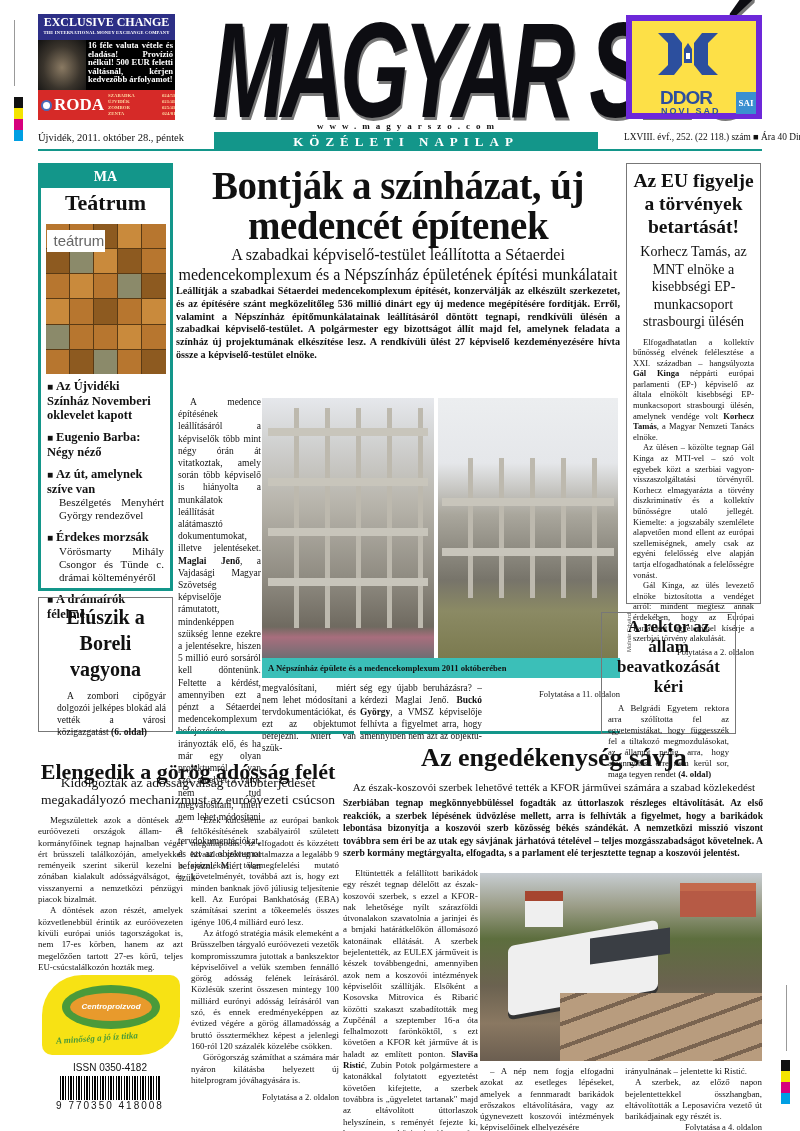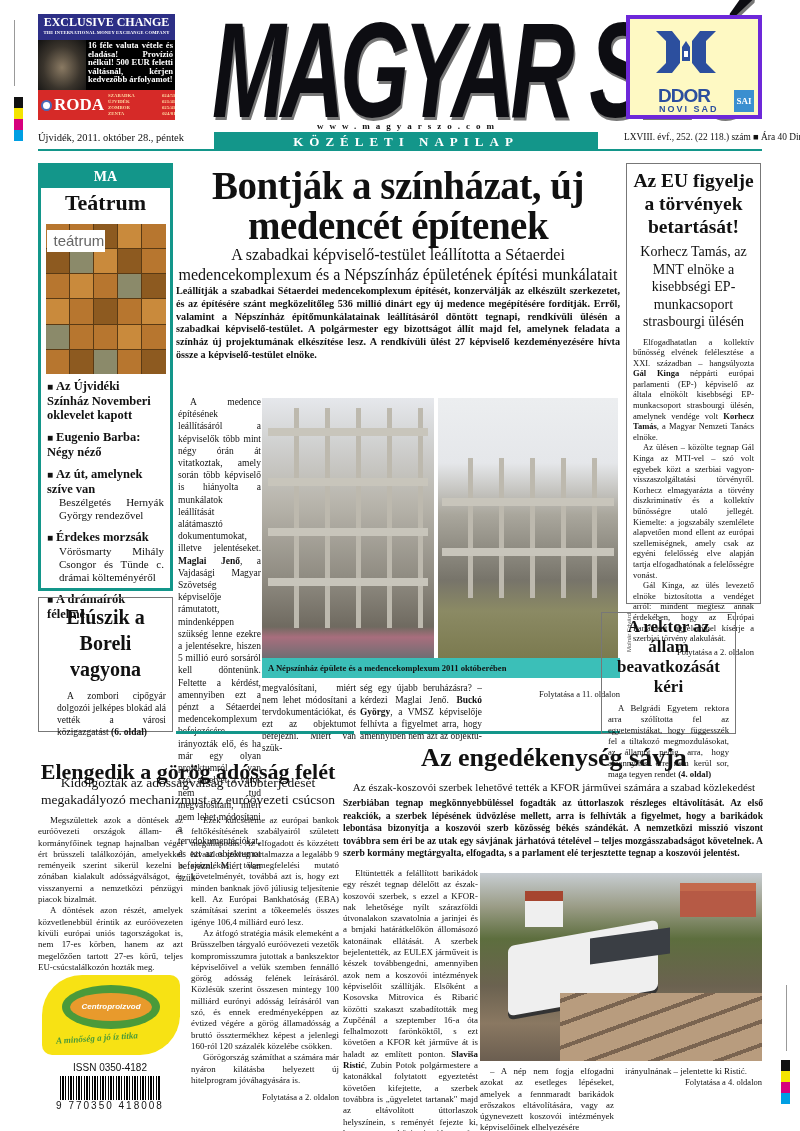--- a/index.html
+++ b/index.html
@@ -31,21 +31,21 @@
   .teal-rule-left { left:38px; top:149px; width:176px; height:2px; background:#13968a; }
 
   .logo { left:212px; top:12px; width:380px; height:112px; }
   .logo-text { position:absolute; left:0; top:-20px; font-family:"Liberation Sans","DejaVu Sans",sans-serif; font-weight:bold; font-style:italic; font-size:108px; letter-spacing:-6px; transform:scaleX(0.82) scaleY(1.25); transform-origin:left top; color:#0d0d12; white-space:nowrap; text-shadow:2px 2px 0 #777; }
   .logo-web { position:absolute; left:105px; top:109px; font-size:9px; letter-spacing:6px; font-weight:bold; }
 
   .teal-band { left:214px; top:132px; width:384px; height:19px; background:#13968a; color:#fff; font-size:13px; letter-spacing:6px; text-align:center; line-height:19px; font-weight:bold; }
   .issue-line { left:624px; top:132px; font-size:9.4px; white-space:nowrap; }
   .teal-rule-right { left:598px; top:149px; width:164px; height:2px; background:#13968a; }
 
-  .ad-ddor { left:626px; top:15px; width:136px; height:104px; border:4px solid #6d28d9; background:#fef9c3; }
+  .ad-ddor { left:626px; top:15px; width:136px; height:104px; border:6px solid #6d28d9; background:#fde047; }
   .ddor-mark { position:absolute; left:22px; top:8px; width:68px; height:52px; }
   .ddor-name { position:absolute; left:28px; top:68px; font-family:"Liberation Sans","DejaVu Sans",sans-serif; font-weight:bold; font-size:19px; color:#2c4f9e; letter-spacing:-1px; line-height:18px; }
   .ddor-sub { position:absolute; left:29px; top:85px; font-family:"Liberation Sans","DejaVu Sans",sans-serif; font-size:9px; font-weight:bold; color:#2c4f9e; letter-spacing:2px; }
   .ddor-sai { position:absolute; left:104px; top:71px; width:20px; height:22px; background:#3a8fd0; color:#fff; font-size:9px; font-weight:bold; text-align:center; line-height:22px; }
 
   
   .ma-box { left:38px; top:163px; width:135px; height:428px; border:3px solid #13968a; }
   .ma-head { background:#13968a; color:#fff; text-align:center; font-size:14px; font-weight:bold; height:22px; line-height:22px; }
   .ma-title { text-align:center; font-size:22px; font-weight:bold; line-height:30px; }
   .ma-cover { margin:6px auto 0; width:120px; height:150px; display:grid; grid-template-columns:repeat(5,1fr); grid-template-rows:repeat(6,1fr); gap:1px; background:#5a3a14; position:relative; }
@@ -237,21 +237,21 @@
   </div>
   <div class="ma-list">
     <div class="ma-item">
       <div class="ma-item-title">Az Újvidéki Színház Novemberi oklevelet kapott</div>
     </div>
     <div class="ma-item">
       <div class="ma-item-title">Eugenio Barba: Négy néző</div>
     </div>
     <div class="ma-item">
       <div class="ma-item-title">Az út, amelynek szíve van</div>
-      <div class="ma-item-sub">Beszélgetés Hernyák György rendezővel</div>
+      <div class="ma-item-sub">Beszélgetés Menyhért György rendezővel</div>
     </div>
     <div class="ma-item">
       <div class="ma-item-title">Érdekes morzsák</div>
       <div class="ma-item-sub">Vörösmarty Mihály Csongor és Tünde c. drámai költeményéről</div>
     </div>
     <div class="ma-item">
       <div class="ma-item-title">A drámaírók félelme</div>
     </div>
   </div>
 </div>
@@ -340,14 +340,15 @@
 <div class="abs kos-photo">
   <div class="kos-house1"></div>
   <div class="kos-house2"></div>
   <div class="kos-car"></div>
   <div class="kos-car-win"></div>
   <div class="kos-logs"></div>
 </div>
 <div class="abs kos-col2">– A nép nem fogja elfogadni azokat az esetleges lépéseket, amelyek a fennmaradt barikádok erőszakos eltávolítására, vagy az úgynevezett koszovói intézmények képviselőinek elhelyezésére</div>
 <div class="abs kos-col3">
   <p class="first">irányulnának – jelentette ki Ristić.</p>
+  <p>A szerbek, az előző napon bejelentettekkel összhangban, eltávolították a Leposavićra vezető út barikádjainak egy részét is.</p>
   <div class="cont-note" style="margin-top:0">Folytatása a 4. oldalon</div>
 </div>
 
 </body></html>

